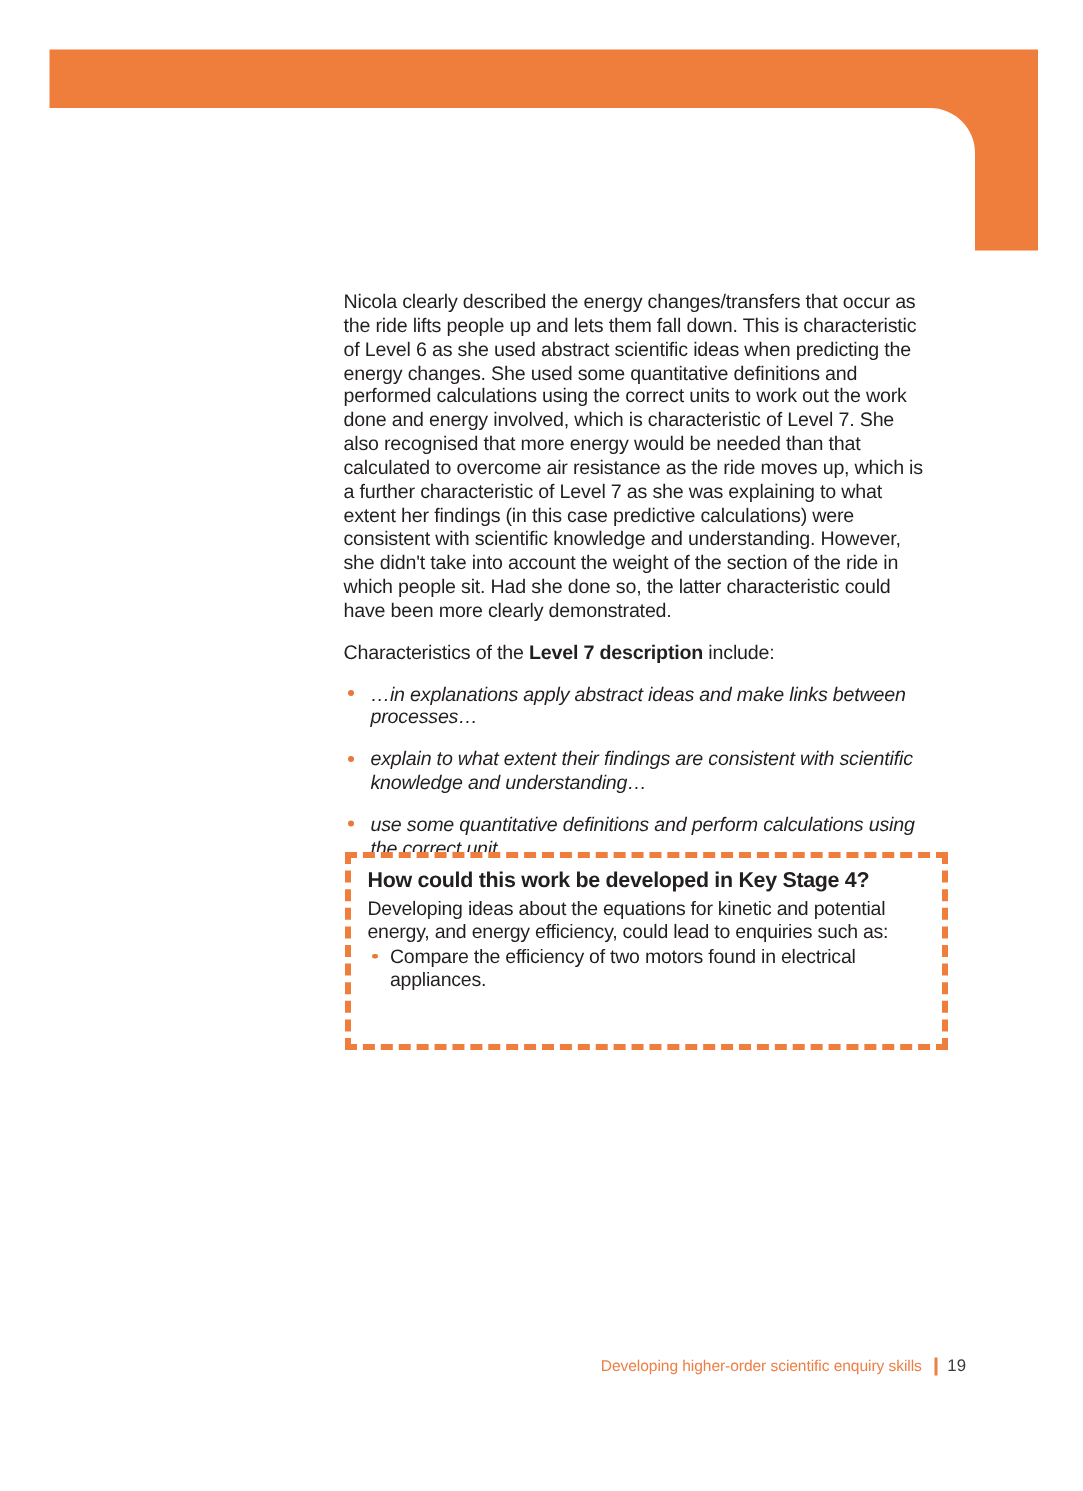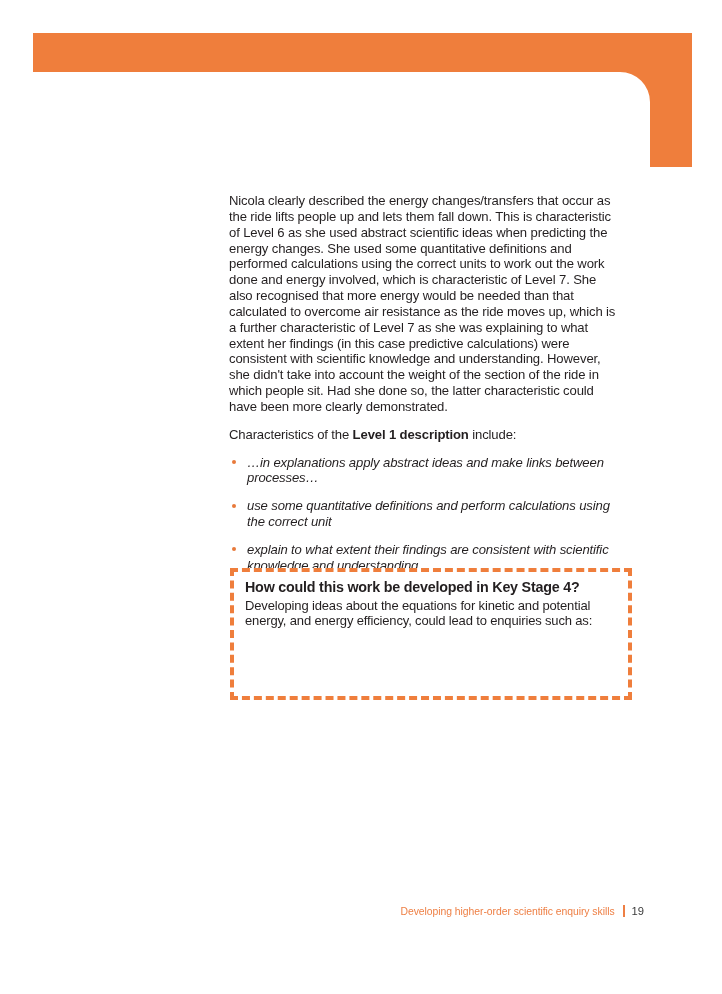--- a/index.html
+++ b/index.html
@@ -170,45 +170,49 @@
   <svg width="722" height="200" viewBox="0 0 722 200" xmlns="http://www.w3.org/2000/svg">
     <path d="M33,33 L692,33 L692,167 L650,167 L650,102 A30,30 0 0 0 620,72 L33,72 Z" fill="#ef7e3c"></path>
   </svg>
 </div>
 
 <div class="content">
 
   <p class="body-para">Nicola clearly described the energy changes/transfers that occur as the ride lifts people up and lets them fall down. This is characteristic of Level 6 as she used abstract scientific ideas when predicting the energy changes. She used some quantitative definitions and performed calculations using the correct units to work out the work done and energy involved, which is characteristic of Level 7. She also recognised that more energy would be needed than that calculated to overcome air resistance as the ride moves up, which is a further characteristic of Level 7 as she was explaining to what extent her findings (in this case predictive calculations) were consistent with scientific knowledge and understanding. However, she didn't take into account the weight of the section of the ride in which people sit. Had she done so, the latter characteristic could have been more clearly demonstrated.</p>
 
   <p class="lead-in">
-    <span>Characteristics of the </span><b>Level 1 description</b><span> include:</span>
+    <span>Characteristics of the </span><b>Level 7 description</b><span> include:</span>
   </p>
 
   <ul class="char-list">
     <li>
       <span class="bullet-dot"></span>
       <span>…in explanations apply abstract ideas and make links between processes…</span>
     </li>
     <li>
       <span class="bullet-dot"></span>
-      <span>use some quantitative definitions and perform calculations using the correct unit</span>
+      <span>explain to what extent their findings are consistent with scientific knowledge and understanding…</span>
     </li>
     <li>
       <span class="bullet-dot"></span>
-      <span>explain to what extent their findings are consistent with scientific knowledge and understanding…</span>
+      <span>use some quantitative definitions and perform calculations using the correct unit</span>
     </li>
   </ul>
 
 </div>
 
 <div class="callout">
   <div class="callout-inner">
     <h2 class="callout-title">How could this work be developed in Key Stage 4?</h2>
     <p class="callout-text">Developing ideas about the equations for kinetic and potential energy, and energy efficiency, could lead to enquiries such as:</p>
     <ul class="callout-list">
+      <li>
+        <span class="bullet-dot-sm"></span>
+        <span>Compare the efficiency of two motors found in electrical appliances.</span>
+      </li>
     </ul>
   </div>
 </div>
 
 <div class="footer">
   <span class="footer-title">Developing higher-order scientific enquiry skills</span>
   <span class="footer-rule"></span>
   <span class="footer-page">19</span>
 </div>
 

